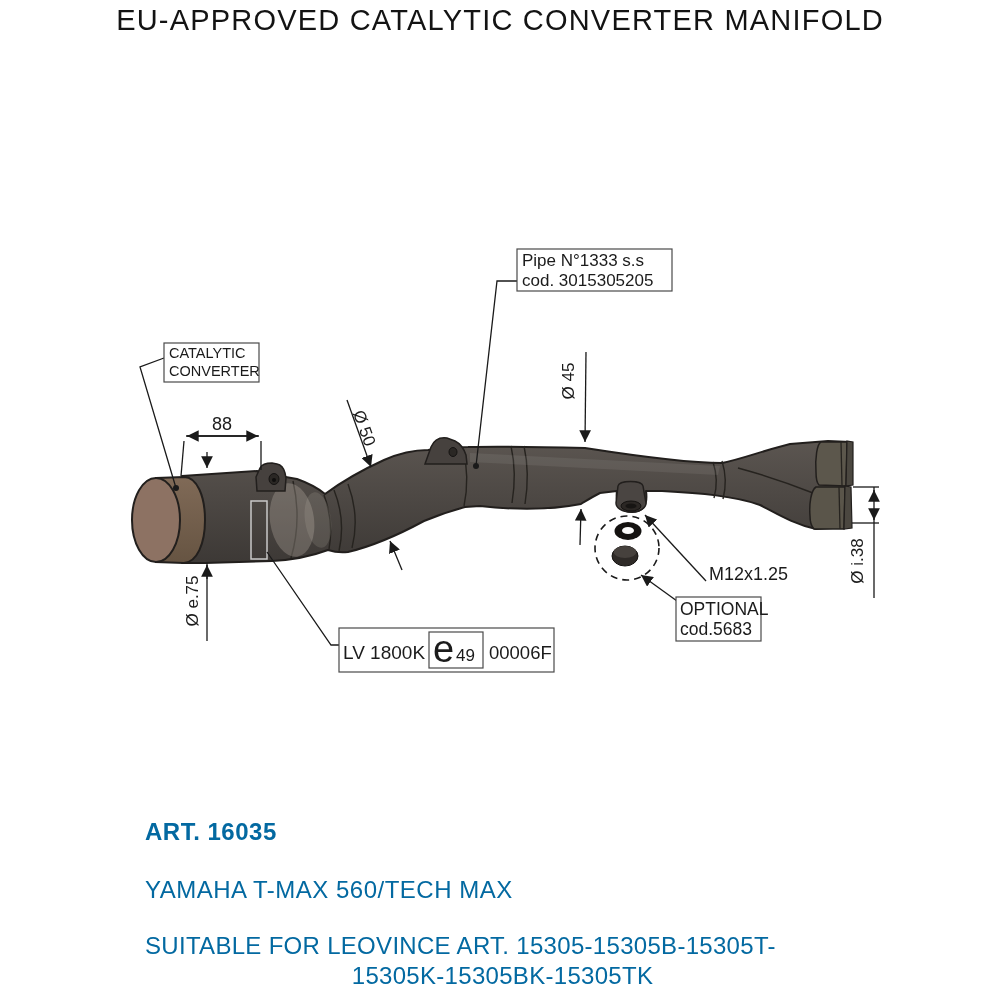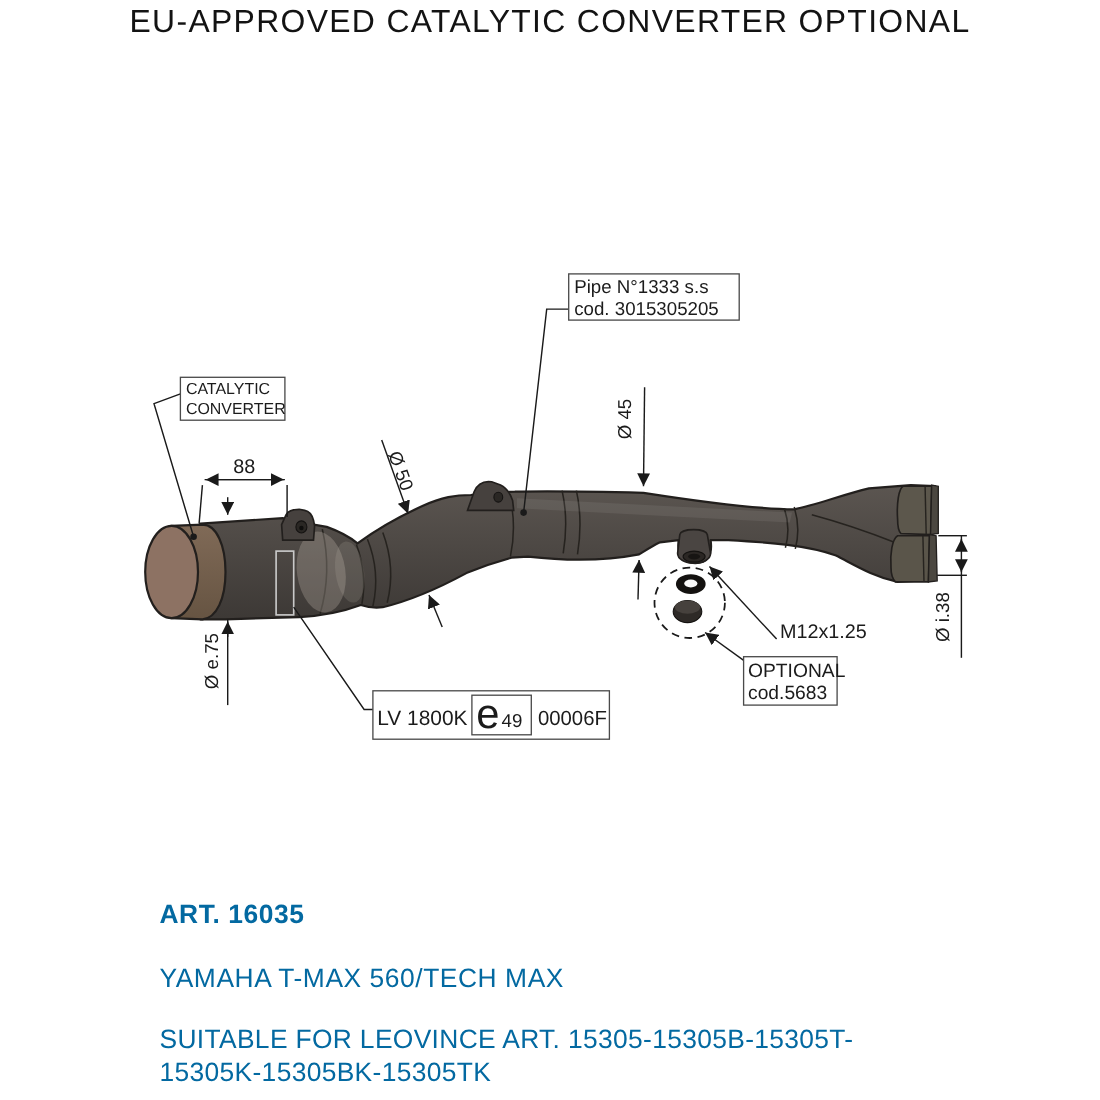--- a/index.html
+++ b/index.html
@@ -6,28 +6,28 @@
   .page{position:relative;width:1000px;height:1000px;background:#fff;overflow:hidden;
         font-family:"Liberation Sans", sans-serif;color:#111;}
   .title{position:absolute;top:4px;left:0;width:1000px;text-align:center;
          font-size:29px;letter-spacing:1.2px;color:#131313;white-space:nowrap;}
   svg{position:absolute;left:0;top:0;}
   svg text{font-family:"Liberation Sans", sans-serif;fill:#1b1b1b;}
   .footer{position:absolute;left:145px;top:818px;width:715px;font-size:24px;color:#0369a1;}
   .footer .art{font-weight:bold;letter-spacing:0.5px;}
   .footer .model{margin-top:30px;letter-spacing:0.5px;}
   .footer .suit1{margin-top:28px;white-space:nowrap;letter-spacing:0.3px;}
-  .footer .suit2{text-align:left;letter-spacing:0.3px;margin-top:2px;}
+  .footer .suit2{text-align:center;letter-spacing:0.3px;margin-top:2px;}
 </style>
 </head>
 <body>
 
 <div class="page">
 
-  <div class="title">EU-APPROVED CATALYTIC CONVERTER OPTIONAL</div>
+  <div class="title">EU-APPROVED CATALYTIC CONVERTER MANIFOLD</div>
 
   <svg width="1000" height="1000" viewBox="0 0 1000 1000">
     <defs>
       <linearGradient id="gPipe" x1="0" y1="430" x2="0" y2="570" gradientUnits="userSpaceOnUse">
         <stop offset="0" stop-color="#5e5853"></stop>
         <stop offset="0.45" stop-color="#4e4945"></stop>
         <stop offset="1" stop-color="#3b3734"></stop>
       </linearGradient>
       <linearGradient id="gCap" x1="0" y1="477" x2="0" y2="563" gradientUnits="userSpaceOnUse">
         <stop offset="0" stop-color="#806a57"></stop>

